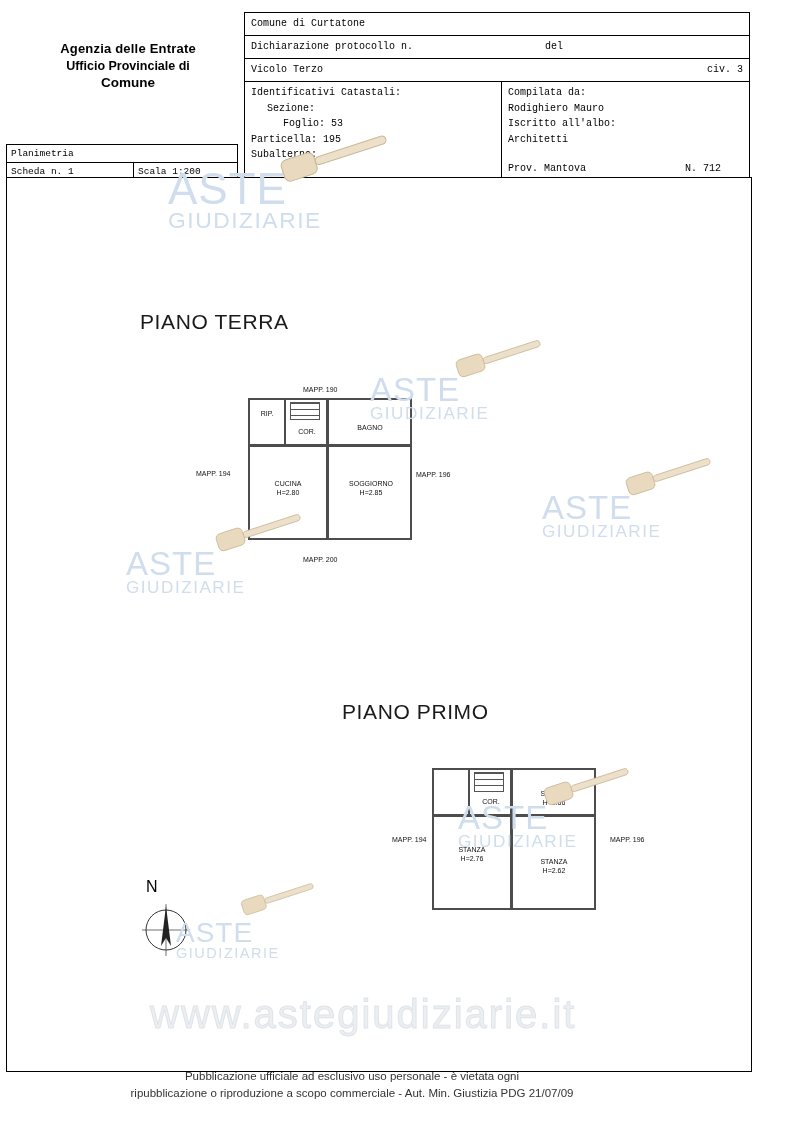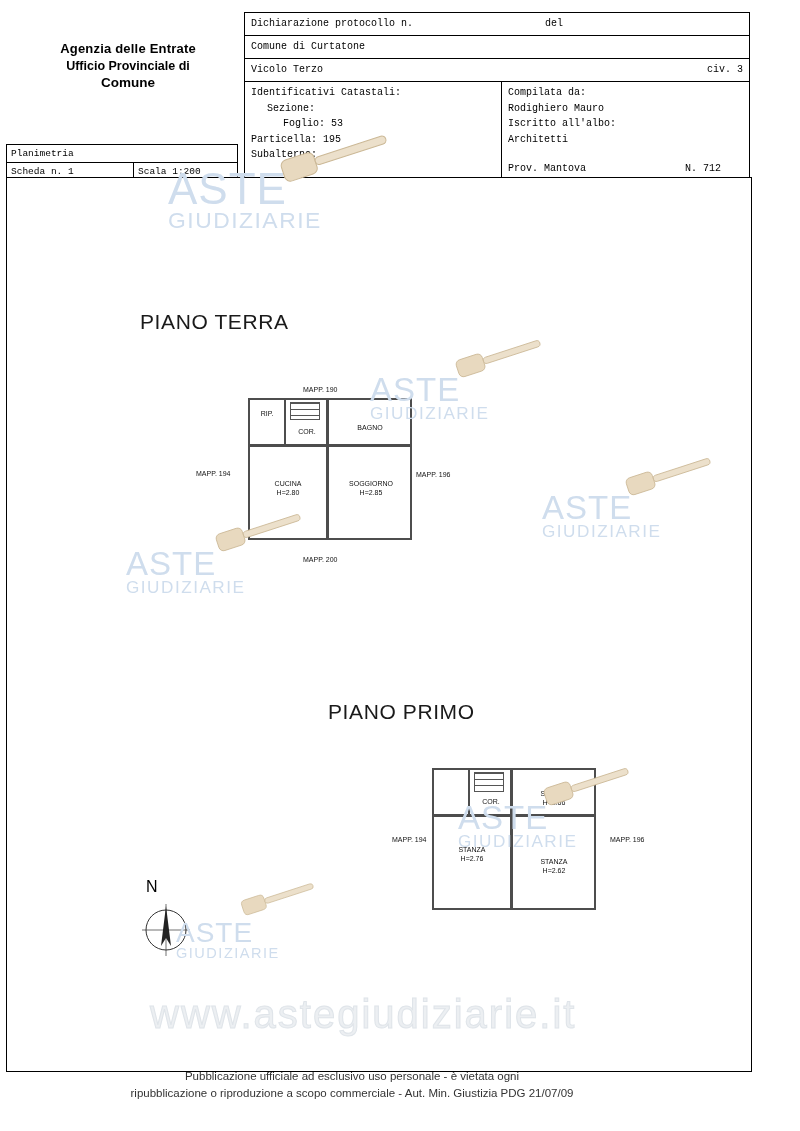--- a/index.html
+++ b/index.html
@@ -103,21 +103,21 @@
   }
 
   .floor-title {
     position: absolute;
     font-size: 21px;
     font-family: "Liberation Sans", sans-serif;
     letter-spacing: .6px;
     color: #1a1a1a;
   }
   #title-pt { left: 140px; top: 310px; }
-  #title-pp { left: 328px; top: 700px; }
+  #title-pp { left: 342px; top: 700px; }
 
   
   .plan {
     position: absolute;
   }
   .wall {
     position: absolute;
     background: #4d4d4d;
   }
   .room-lbl {
@@ -250,28 +250,28 @@
     <tr class="plan-row2">
       <td>Scheda n. 1</td>
       <td>Scala 1:200</td>
     </tr>
   </tbody>
     </table>
 
   <table class="head-table">
     <tbody>
         <tr class="upper">
+      <td colspan="2">Comune di Curtatone</td>
+    </tr>
+    <tr class="upper">
       <td colspan="2">
         <span>Dichiarazione protocollo n.</span>
         <span style="display:inline-block;width:120px"></span>
         <span>del</span>
       </td>
-    </tr>
-    <tr class="upper">
-      <td colspan="2">Comune di Curtatone</td>
     </tr>
     <tr class="upper">
       <td colspan="2">
         <span>Vicolo Terzo</span>
         <span class="civ">civ. 3</span>
       </td>
     </tr>
     <tr>
       <td class="cell-left">
         <div>Identificativi Catastali:</div>

